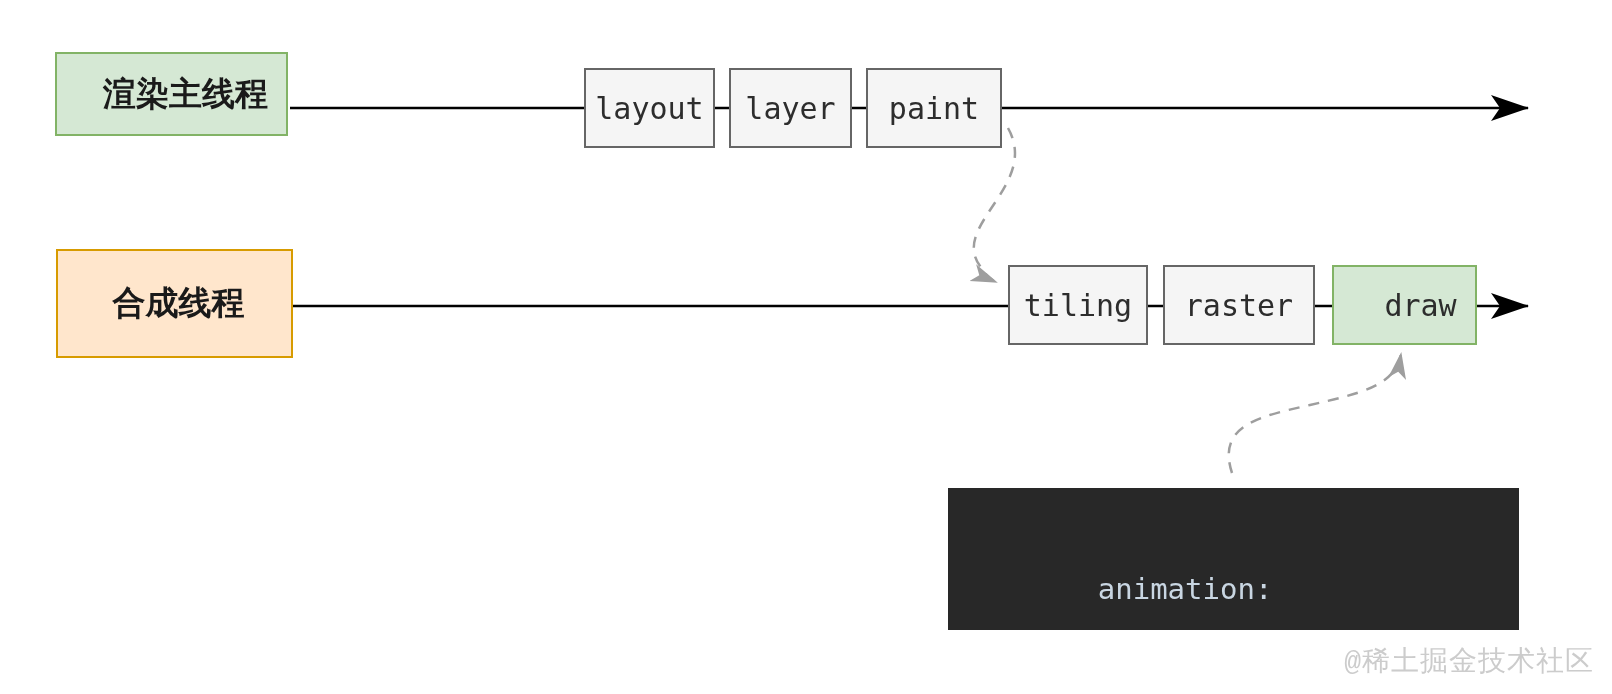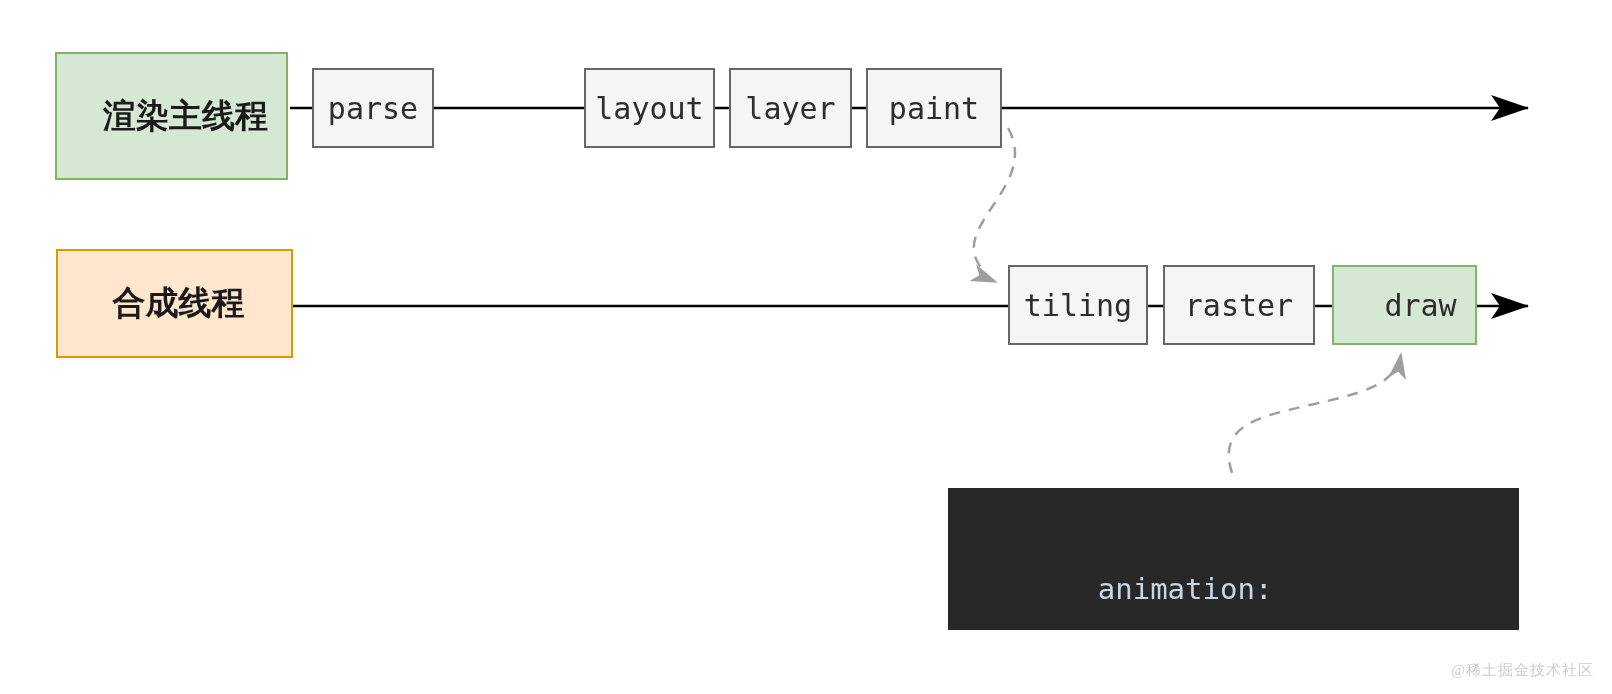--- a/index.html
+++ b/index.html
@@ -32,22 +32,22 @@
   .code-block{
     position:absolute;left:948px;top:488px;width:571px;height:142px;z-index:2;
     background:var(--code-bg);
     font-family:"DejaVu Sans Mono","Liberation Mono",monospace;
     font-size:29px;color:var(--code-text);
     padding:14px 0 8px 45px;
   }
   .code-line{line-height:58px;white-space:pre;}
   .watermark{
     position:absolute;right:18px;bottom:14px;z-index:2;
-    font-family:Liberation Serif, serif;
-    font-size:15px;color:var(--watermark-color);letter-spacing:1px;
+    font-family:Liberation Mono, monospace;
+    font-size:28px;color:var(--watermark-color);letter-spacing:1px;
   }
 </style>
 </head>
 <body>
 
 <div class="canvas">
 
   <svg class="layer-svg" width="1612" height="694" viewBox="0 0 1612 694">
     <defs>
       <marker id="arrowBlack" markerUnits="userSpaceOnUse" markerWidth="40" markerHeight="30" refX="37" refY="15" orient="auto">
@@ -60,25 +60,22 @@
 
     <line x1="290" y1="108" x2="1528" y2="108" stroke="#000000" stroke-width="2.5" marker-end="url(#arrowBlack)"></line>
 
     <line x1="293" y1="306" x2="1528" y2="306" stroke="#000000" stroke-width="2.5" marker-end="url(#arrowBlack)"></line>
 
     <path d="M 1008,128 C 1040,185 950,225 980,266 C 986,276 991,280 996,282" fill="none" stroke="#9e9e9e" stroke-width="2.5" stroke-dasharray="11 9" marker-end="url(#arrowGray)"></path>
 
     <path d="M 1232,473 C 1216,424 1262,416 1310,405 C 1358,394 1396,386 1401,354" fill="none" stroke="#9e9e9e" stroke-width="2.5" stroke-dasharray="11 9" marker-end="url(#arrowGray)"></path>
   </svg>
 
-  <div class="box thread green" style="left:55px;top:52px;width:233px;height:128px;padding-left:28px;">
+  <div class="box thread green" style="left:55px;top:52px;width:233px;height:84px;padding-left:28px;">
     <span>渲染主线程</span>
-  </div>
-  <div class="box" style="left:312px;top:68px;width:122px;height:80px;">
-    <span>parse</span>
   </div>
   <div class="box" style="left:584px;top:68px;width:131px;height:80px;">
     <span>layout</span>
   </div>
   <div class="box" style="left:729px;top:68px;width:123px;height:80px;">
     <span>layer</span>
   </div>
   <div class="box" style="left:866px;top:68px;width:136px;height:80px;">
     <span>paint</span>
   </div>

